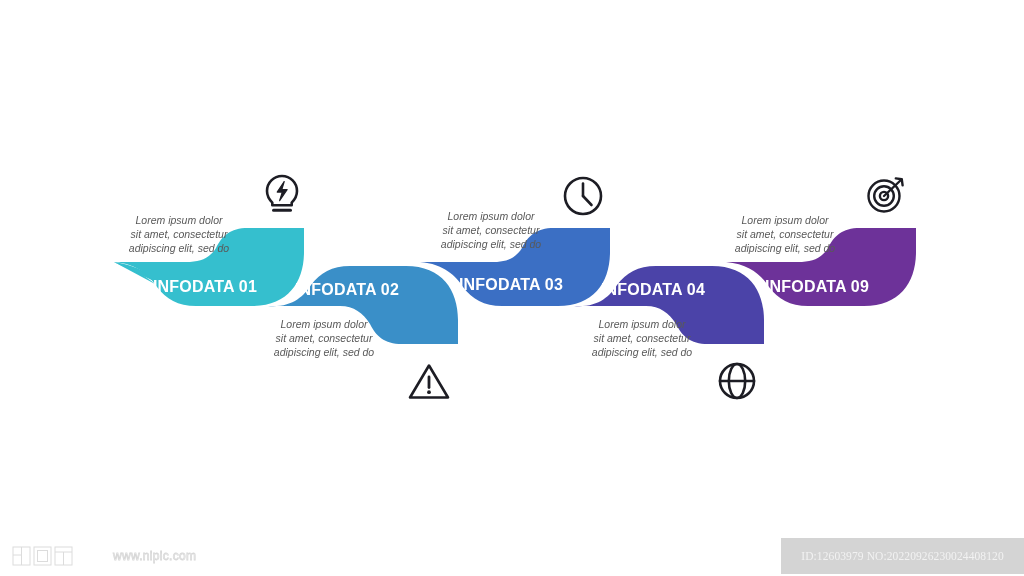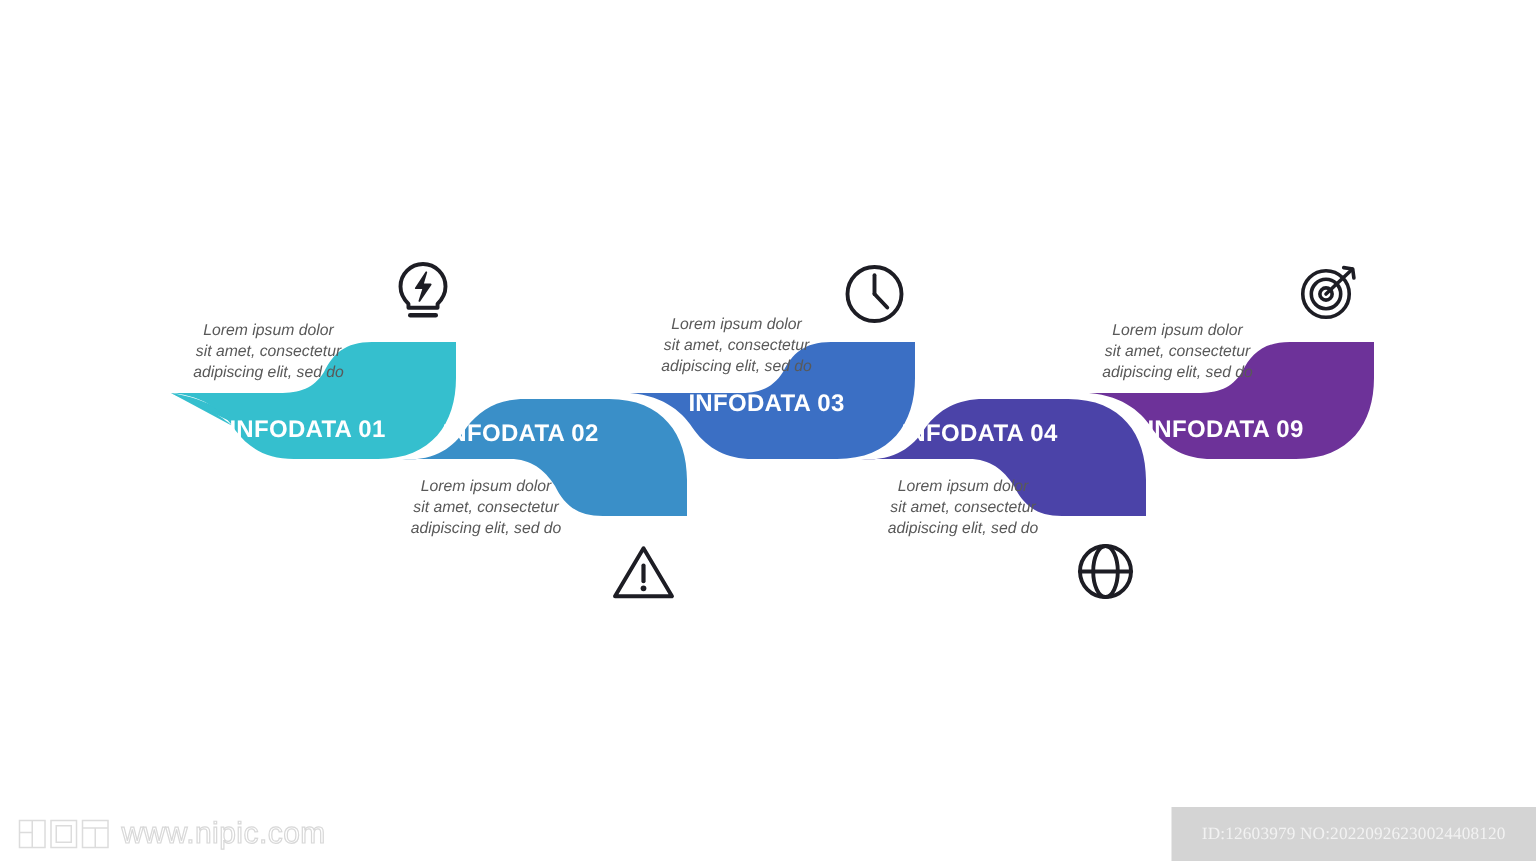--- a/index.html
+++ b/index.html
@@ -90,25 +90,26 @@
     top: 8px;
     height: 24px;
     display: flex;
     align-items: center;
     gap: 5px;
   }
   #watermark-logo {
     display: block;
   }
   #watermark-url {
-    font-size: 20px;
+    font-size: 12px;
     color: #ffffff;
     -webkit-text-stroke: 0.8px #d8d8d8;
     letter-spacing: 0.3px;
     font-family: "Liberation Sans", sans-serif;
+    margin-left: 32px;
   }
   #id-bar {
     position: absolute;
     right: 0;
     top: 2px;
     width: 243px;
     height: 36px;
     background: #d4d4d4;
     display: flex;
     align-items: center;
@@ -192,21 +193,21 @@
                C 900,306 916,282 916,252
                L 916,228
                L 860,228
                C 842,228 834,236 828,248
                C 821,259 812,262 798,262
                Z"></path>
     </svg>
 
     <div class="ribbon-title" style="left:150px; top:279px; width:110px;">INFODATA 01</div>
     <div class="ribbon-title" style="left:292px; top:282px; width:110px;">INFODATA 02</div>
-    <div class="ribbon-title" style="left:456px; top:262px; width:110px;">INFODATA 03</div>
+    <div class="ribbon-title" style="left:456px; top:277px; width:110px;">INFODATA 03</div>
     <div class="ribbon-title" style="left:598px; top:282px; width:110px;">INFODATA 04</div>
     <div class="ribbon-title" style="left:762px; top:279px; width:110px;">INFODATA 09</div>
 
     <div class="desc" style="left:104px; top:214px;">Lorem ipsum dolor
 sit amet, consectetur
 adipiscing elit, sed do</div>
     <div class="desc" style="left:249px; top:318px;">Lorem ipsum dolor
 sit amet, consectetur
 adipiscing elit, sed do</div>
     <div class="desc" style="left:416px; top:210px;">Lorem ipsum dolor

